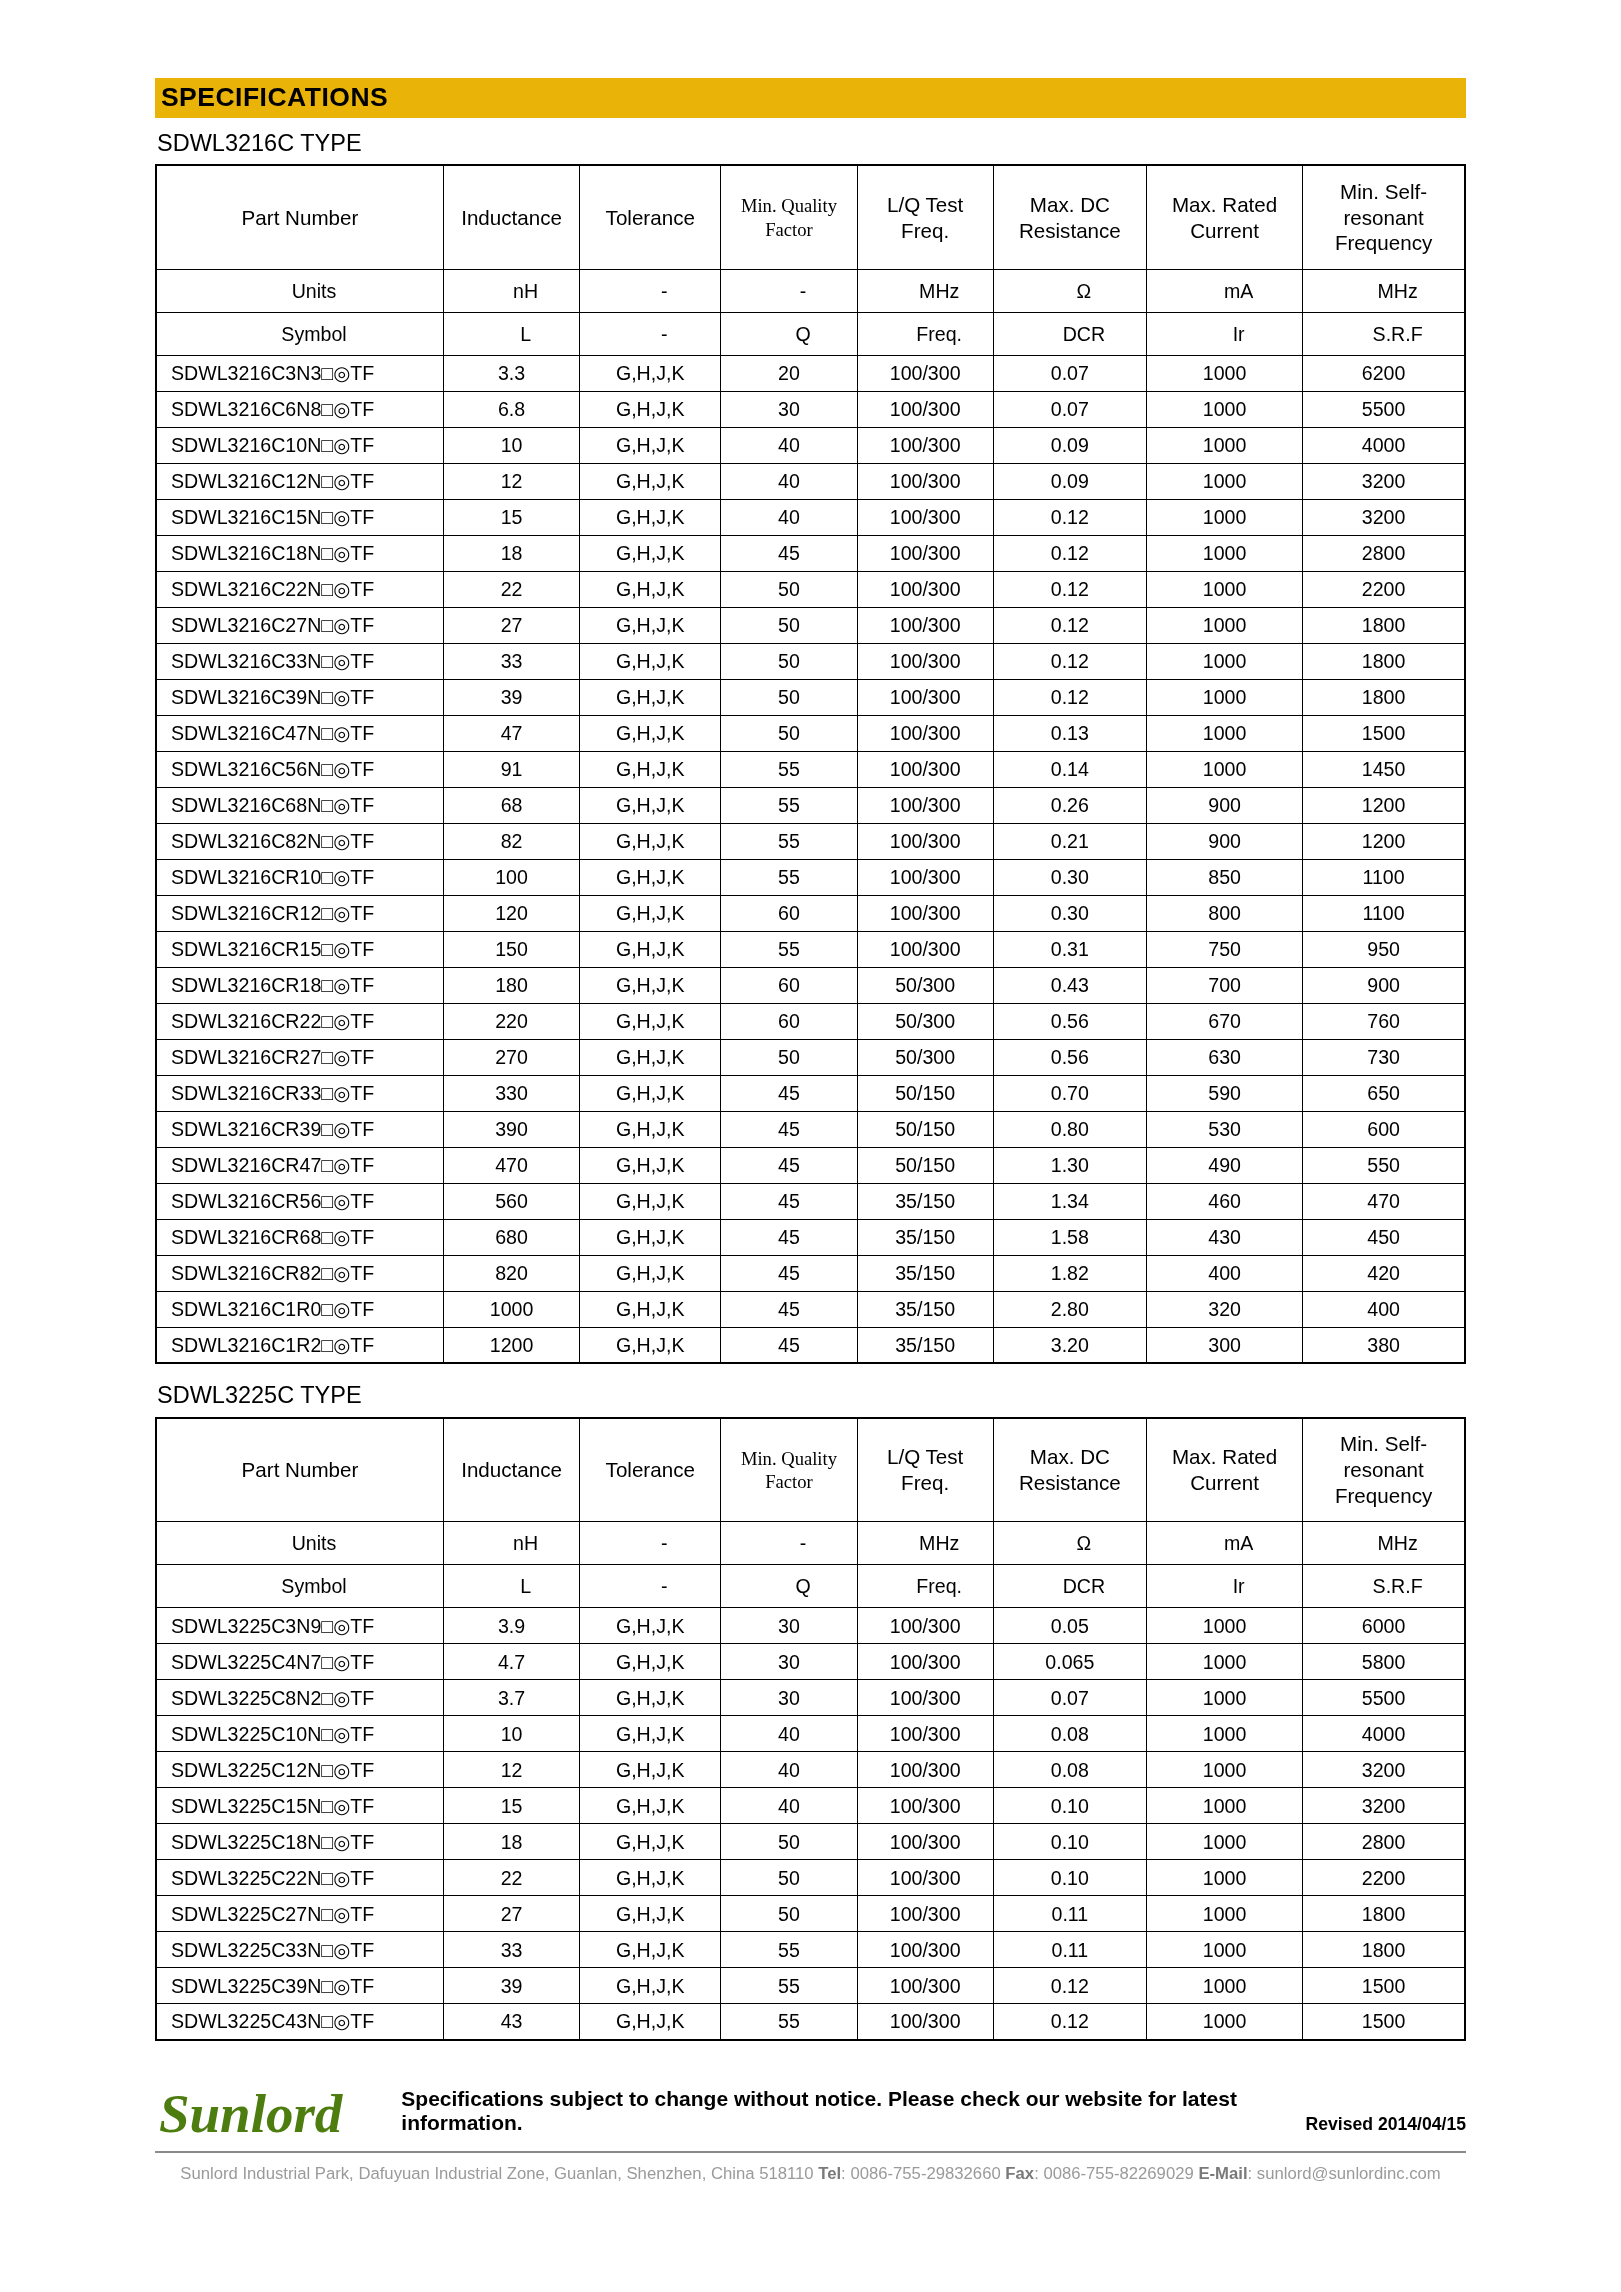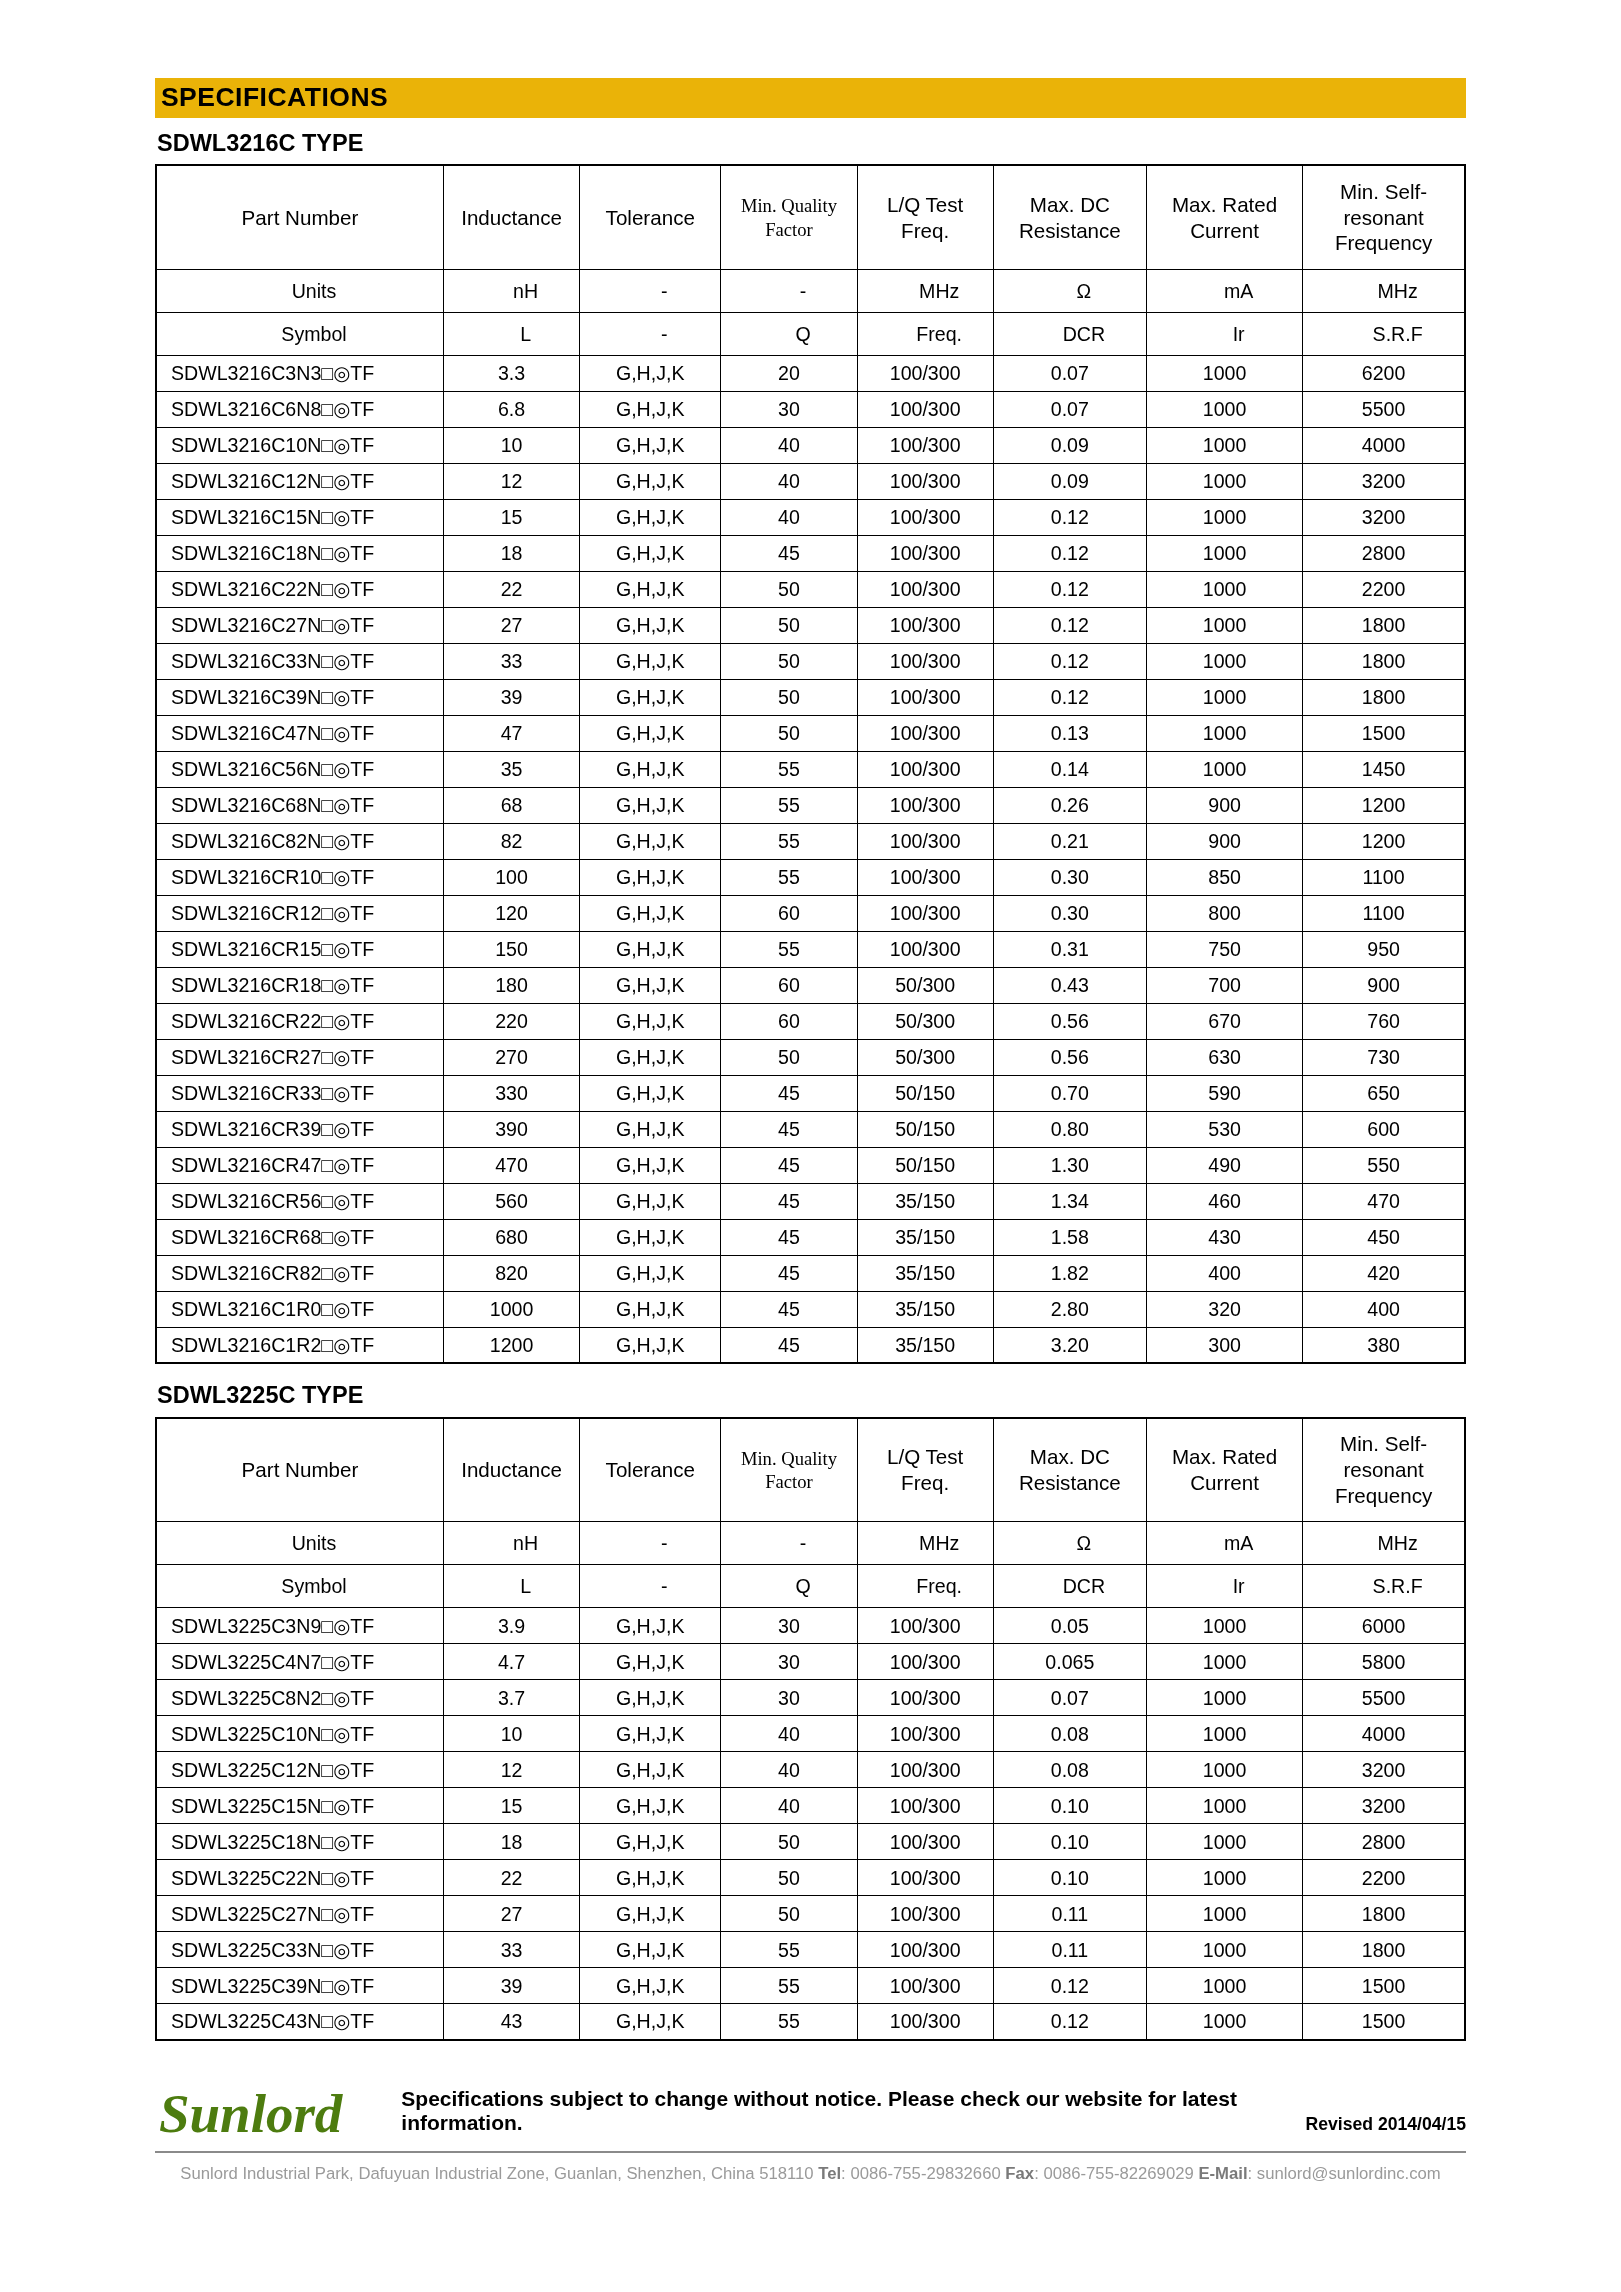--- a/index.html
+++ b/index.html
@@ -18,21 +18,21 @@
     padding:3.9px 9.8px 4.9px 5.9px;
     margin-bottom:11.8px;
   }
   .title-bar h1 {
     font-size:26.5px;
     font-weight:bold;
     letter-spacing:0.5px;
   }
   .type-title {
     font-size:23.5px;
-    font-weight:bold;
+    font-weight:normal;
     margin:3.9px 0 7.8px 2px;
   }
   .type-title.second { margin-top:17.6px; }
 
   table.spec {
     width:100%;
     border-collapse:collapse;
     table-layout:fixed;
     border:2px solid #000;
   }
@@ -255,21 +255,21 @@
           <td>47</td>
           <td>G,H,J,K</td>
           <td>50</td>
           <td>100/300</td>
           <td>0.13</td>
           <td>1000</td>
           <td>1500</td>
         </tr>
         <tr>
           <td class="part">SDWL3216C56N□◎TF</td>
-          <td>35</td>
+          <td>91</td>
           <td>G,H,J,K</td>
           <td>55</td>
           <td>100/300</td>
           <td>0.14</td>
           <td>1000</td>
           <td>1450</td>
         </tr>
         <tr>
           <td class="part">SDWL3216C68N□◎TF</td>
           <td>68</td>

